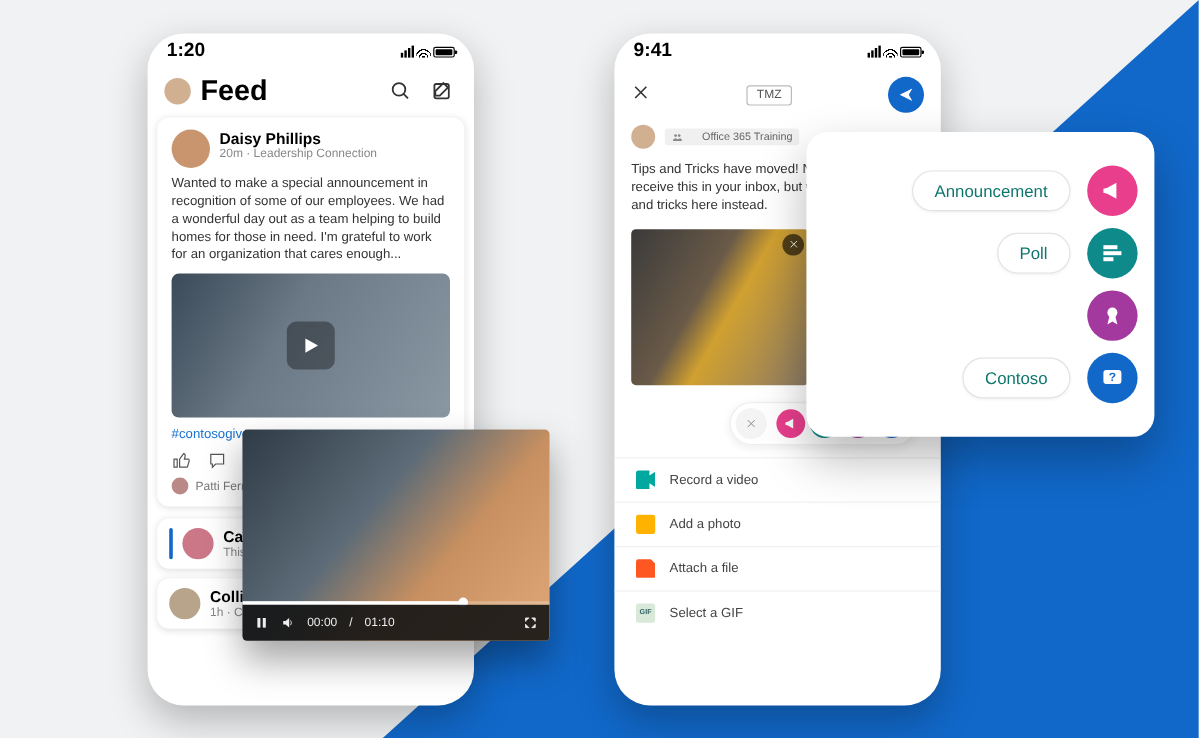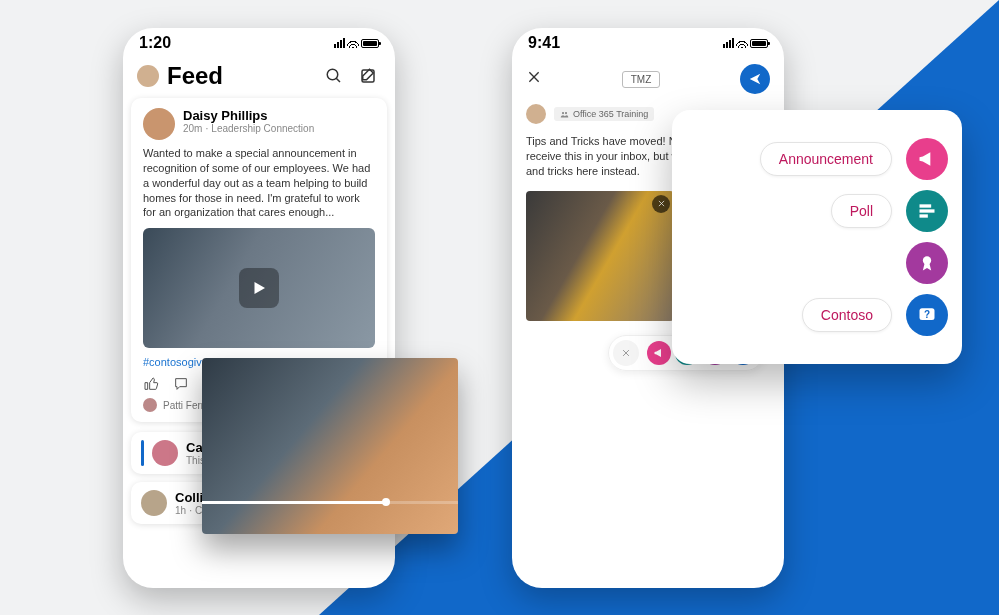--- a/index.html
+++ b/index.html
@@ -62,21 +62,21 @@
 
   
   .compose-header{display:flex;align-items:center;justify-content:space-between;padding:6px 14px;}
   .x-btn svg{width:16px;height:16px;stroke:#333;stroke-width:2;}
   .tag-chip{font-size:10px;border:1px solid #bbb;padding:2px 8px;border-radius:3px;color:#555;}
   .send-btn{width:30px;height:30px;border-radius:50%;background:#1168c9;display:flex;align-items:center;justify-content:center;}
   .send-btn svg{width:14px;fill:#fff;}
 
   .compose-meta{padding:4px 14px;display:flex;gap:8px;align-items:center;}
   .compose-meta .avatar{width:20px;height:20px;}
-  .group-chip{font-size:9px;background:#f0f0f0;border-radius:3px;padding:2px 6px;color:#666;display:flex;gap:4px;align-items:center;}
+  .group-chip{font-size:9px;background:#f0f0f0;border-radius:3px;padding:2px 6px;color:#666;display:flex;gap:16px;align-items:center;}
   .compose-text{padding:6px 14px;font-size:11px;color:#333;line-height:1.35;}
 
   .img-grid{margin:6px 14px 0;display:grid;grid-template-columns:1.6fr 1fr;grid-template-rows:1fr 1fr;gap:3px;height:130px;}
   .img-grid .cell{background:#888;border-radius:4px;position:relative;}
   .cell.main{grid-row:1/3;background:linear-gradient(120deg,#3a3a3a,#6a5a48 40%,#d0a030 55%,#8a7a68);}
   .cell.t{background:linear-gradient(120deg,#555,#8a98a4);}
   .cell.b{background:linear-gradient(120deg,#7a8a98,#aab);}
   .cell .xrem{position:absolute;right:4px;top:4px;width:18px;height:18px;border-radius:50%;background:rgba(0,0,0,.6);display:flex;align-items:center;justify-content:center;}
   .cell .xrem svg{width:9px;stroke:#fff;stroke-width:2;}
 
@@ -91,21 +91,21 @@
   .attach-row{display:flex;align-items:center;gap:12px;padding:10px 18px;border-top:1px solid #f0f0f0;font-size:11px;color:#444;}
   .file-ic{width:16px;height:16px;}
   .ic-video{background:#00a8a0;border-radius:2px;clip-path:polygon(0 0,70% 0,70% 30%,100% 10%,100% 90%,70% 70%,70% 100%,0 100%);}
   .ic-photo{background:#ffb300;border-radius:2px;}
   .ic-file{background:#ff5722;border-radius:2px;clip-path:polygon(0 0,75% 0,100% 25%,100% 100%,0 100%);}
   .ic-gif{background:#d9e8d9;border-radius:2px;font-size:6px;font-weight:700;color:#366;display:flex;align-items:center;justify-content:center;}
 
   
   .type-card{position:absolute;left:672px;top:110px;width:290px;background:#fff;border-radius:18px;box-shadow:0 18px 40px rgba(0,0,0,.28);padding:18px 14px;}
   .type-row{display:flex;align-items:center;justify-content:flex-end;gap:14px;margin:10px 0;}
-  .type-label{background:#fff;border:1px solid #e3e3e3;border-radius:20px;padding:8px 18px;font-size:14px;color:#be185d;box-shadow:0 1px 3px rgba(0,0,0,.06);}
+  .type-label{background:#fff;border:1px solid #e3e3e3;border-radius:20px;padding:8px 18px;font-size:14px;color:#0f766e;box-shadow:0 1px 3px rgba(0,0,0,.06);}
   .type-ic{width:42px;height:42px;border-radius:50%;display:flex;align-items:center;justify-content:center;}
   .type-ic svg{width:20px;height:20px;fill:#fff;}
 </style>
 </head>
 <body>
 
 <div class="bg-tri"></div>
 
 <div class="phone left">
   <div class="statusbar">
@@ -185,20 +185,36 @@
       <div class="post-name">Collin Ballinger</div>
       <div class="post-meta">1h · Contoso HR</div>
     </div>
   </div>
 </div>
 
 <div class="video-pop">
   <div class="progress">
       <div class="fill"></div>
     </div>
+  <div class="controls">
+    <svg viewBox="0 0 24 24">
+        <rect x="5" y="4" width="5" height="16"></rect>
+        <rect x="14" y="4" width="5" height="16"></rect>
+      </svg>
+    <svg viewBox="0 0 24 24">
+        <path d="M4 9v6h4l6 5V4L8 9H4z"></path>
+        <path d="M16 8c2 2 2 6 0 8" fill="none" stroke="#eee" stroke-width="1.5"></path>
+      </svg>
+    <span>00:00</span>
+    <span>/</span>
+    <span>01:10</span>
+    <svg class="exp-icon" viewBox="0 0 24 24" fill="none" stroke="#eee" stroke-width="1.5">
+        <path d="M4 10V4h6M20 14v6h-6M4 14v6h6M20 10V4h-6"></path>
+      </svg>
+  </div>
 </div>
 
 <div class="phone right">
   <div class="statusbar">
     <span>9:41</span>
     <div class="status-icons">
       <div class="bars">
           <span></span>
           <span></span>
           <span></span>
@@ -277,20 +293,38 @@
         </svg>
       </div>
     <div class="mini-ic c-q">
         <svg viewBox="0 0 24 24">
           <rect x="3" y="3" width="18" height="14" rx="3"></rect>
           <text x="12" y="14" text-anchor="middle" font-size="11" fill="#1168c9" font-weight="bold">?</text>
         </svg>
       </div>
   </div>
 
+  <div class="attach-list">
+    <div class="attach-row">
+      <div class="file-ic ic-video"></div>
+      <span>Record a video</span>
+    </div>
+    <div class="attach-row">
+      <div class="file-ic ic-photo"></div>
+      <span>Add a photo</span>
+    </div>
+    <div class="attach-row">
+      <div class="file-ic ic-file"></div>
+      <span>Attach a file</span>
+    </div>
+    <div class="attach-row">
+      <div class="file-ic ic-gif">GIF</div>
+      <span>Select a GIF</span>
+    </div>
+  </div>
 </div>
 
 <div class="type-card">
   <div class="type-row">
     <div class="type-label">Announcement</div>
     <div class="type-ic c-ann">
         <svg viewBox="0 0 24 24">
           <path d="M3 10v4l4 1 9 5V4L7 9z"></path>
         </svg>
       </div>

